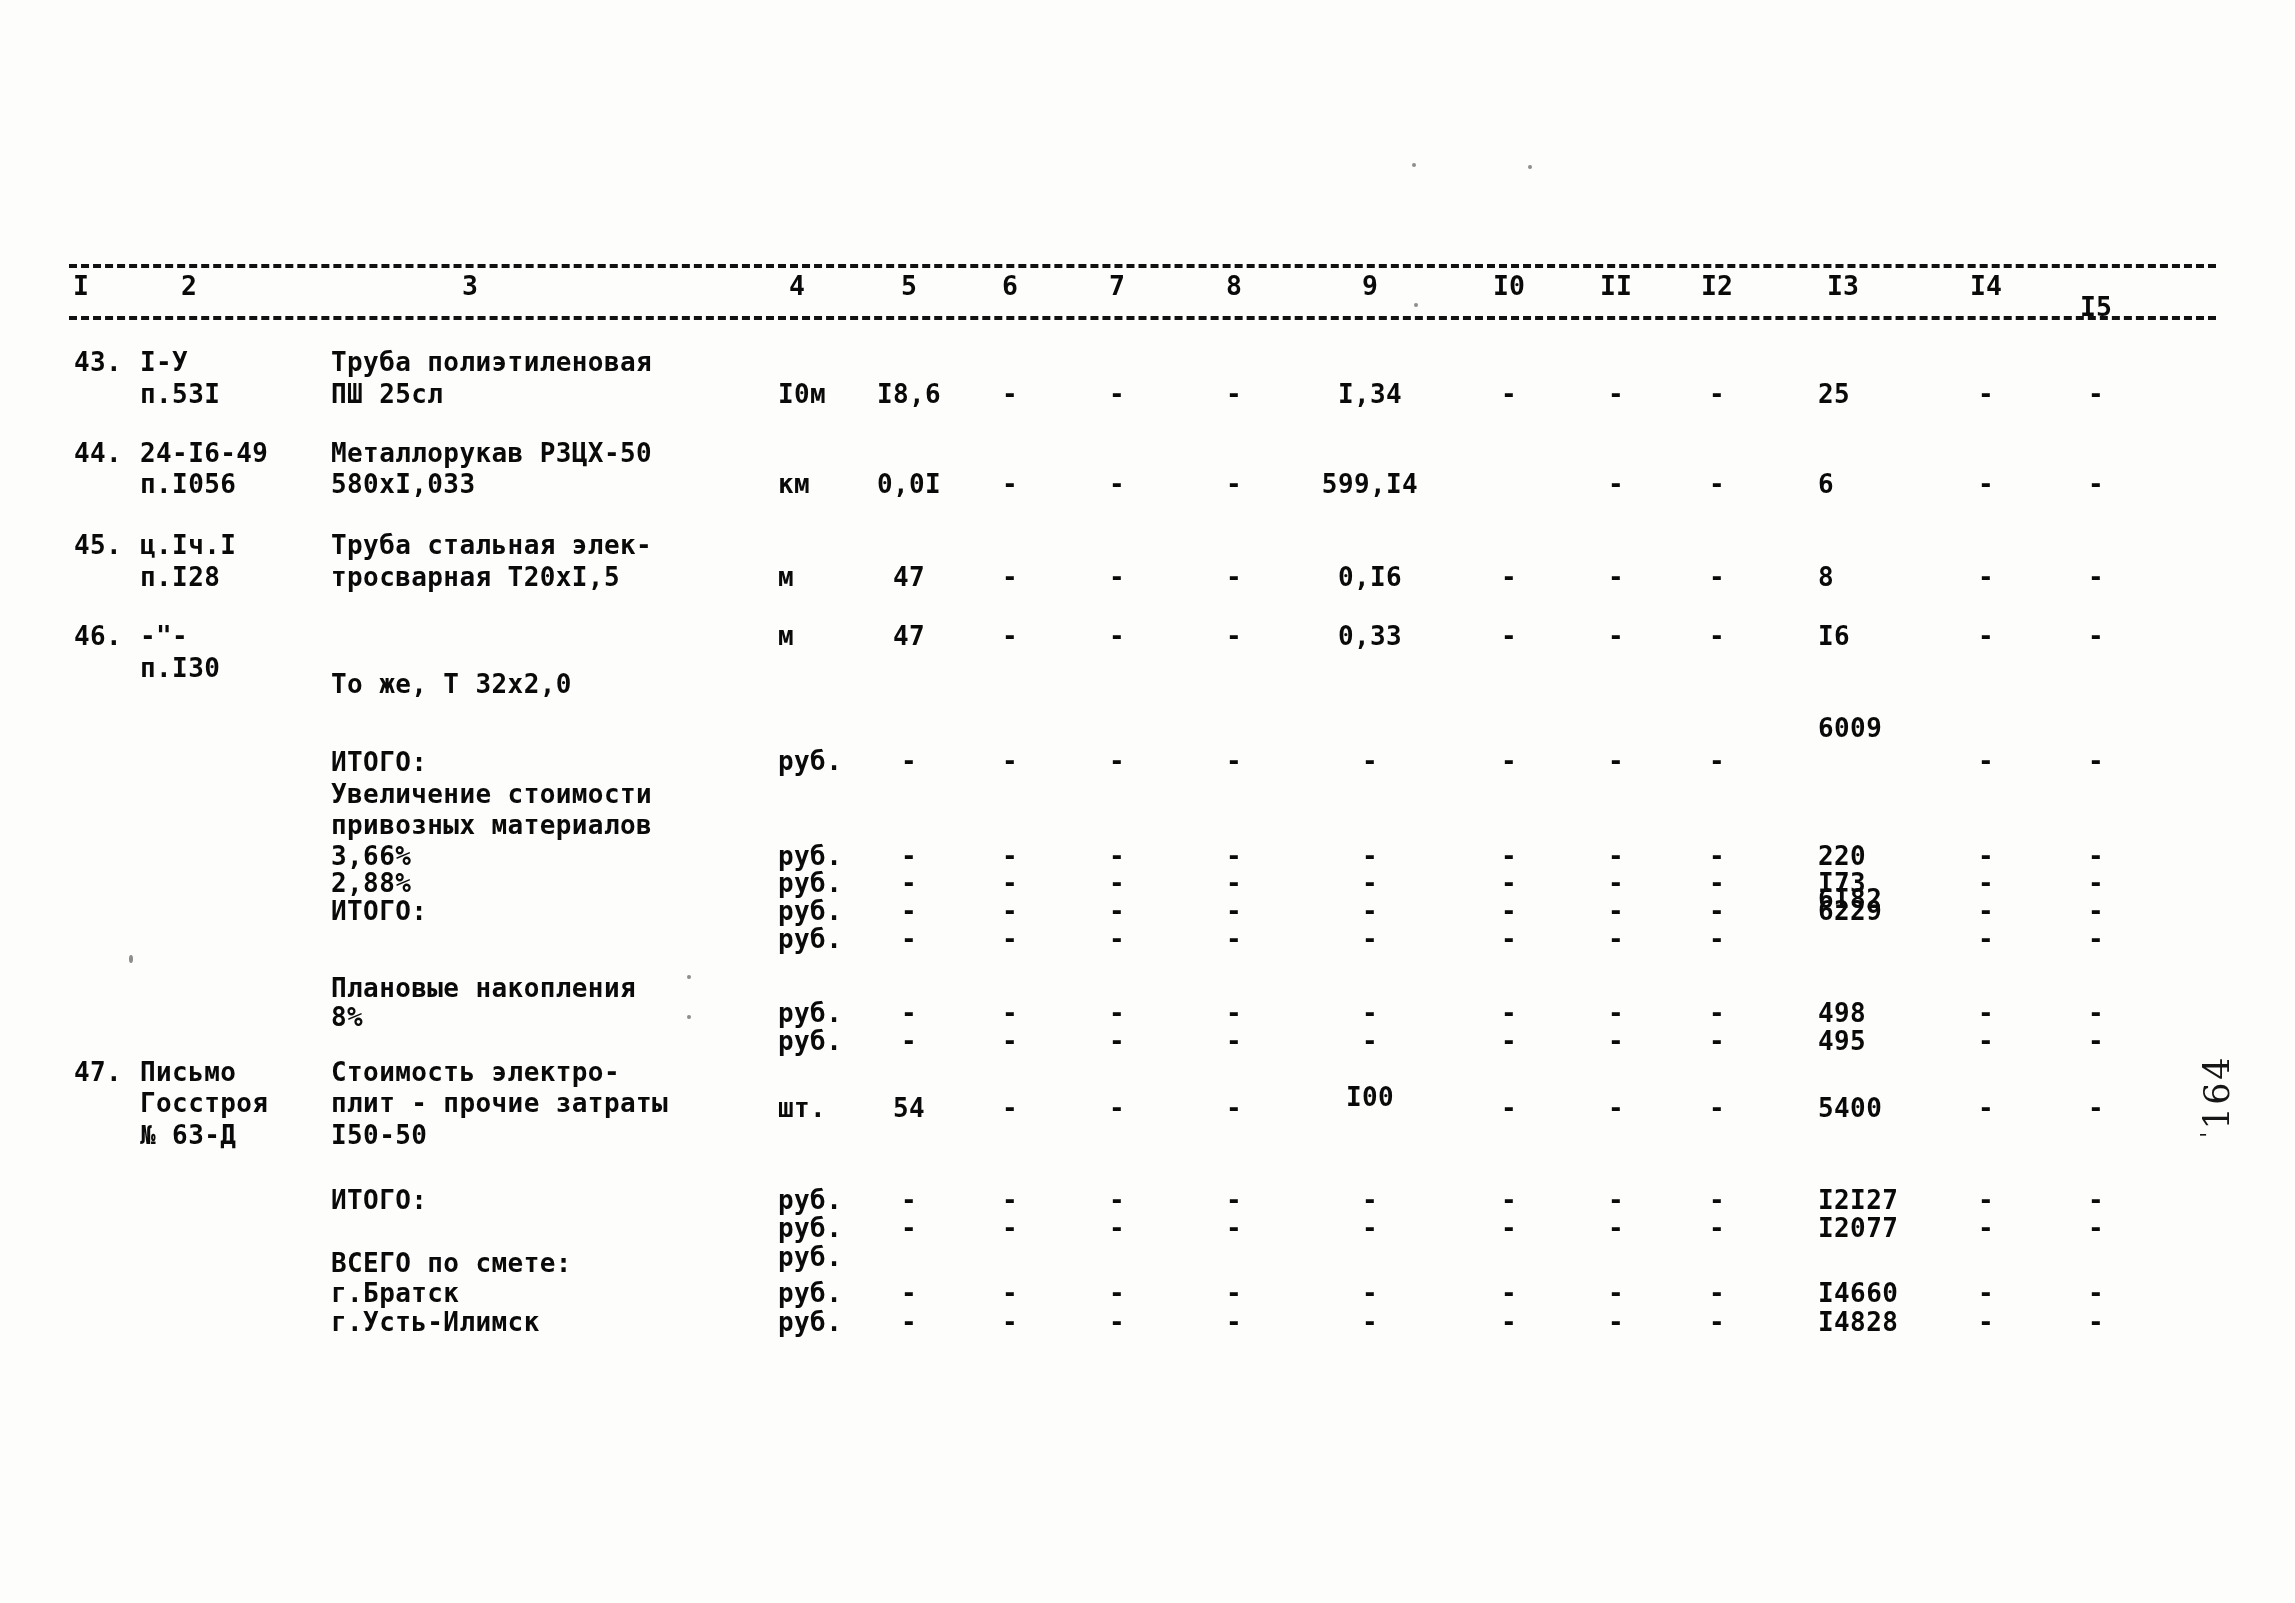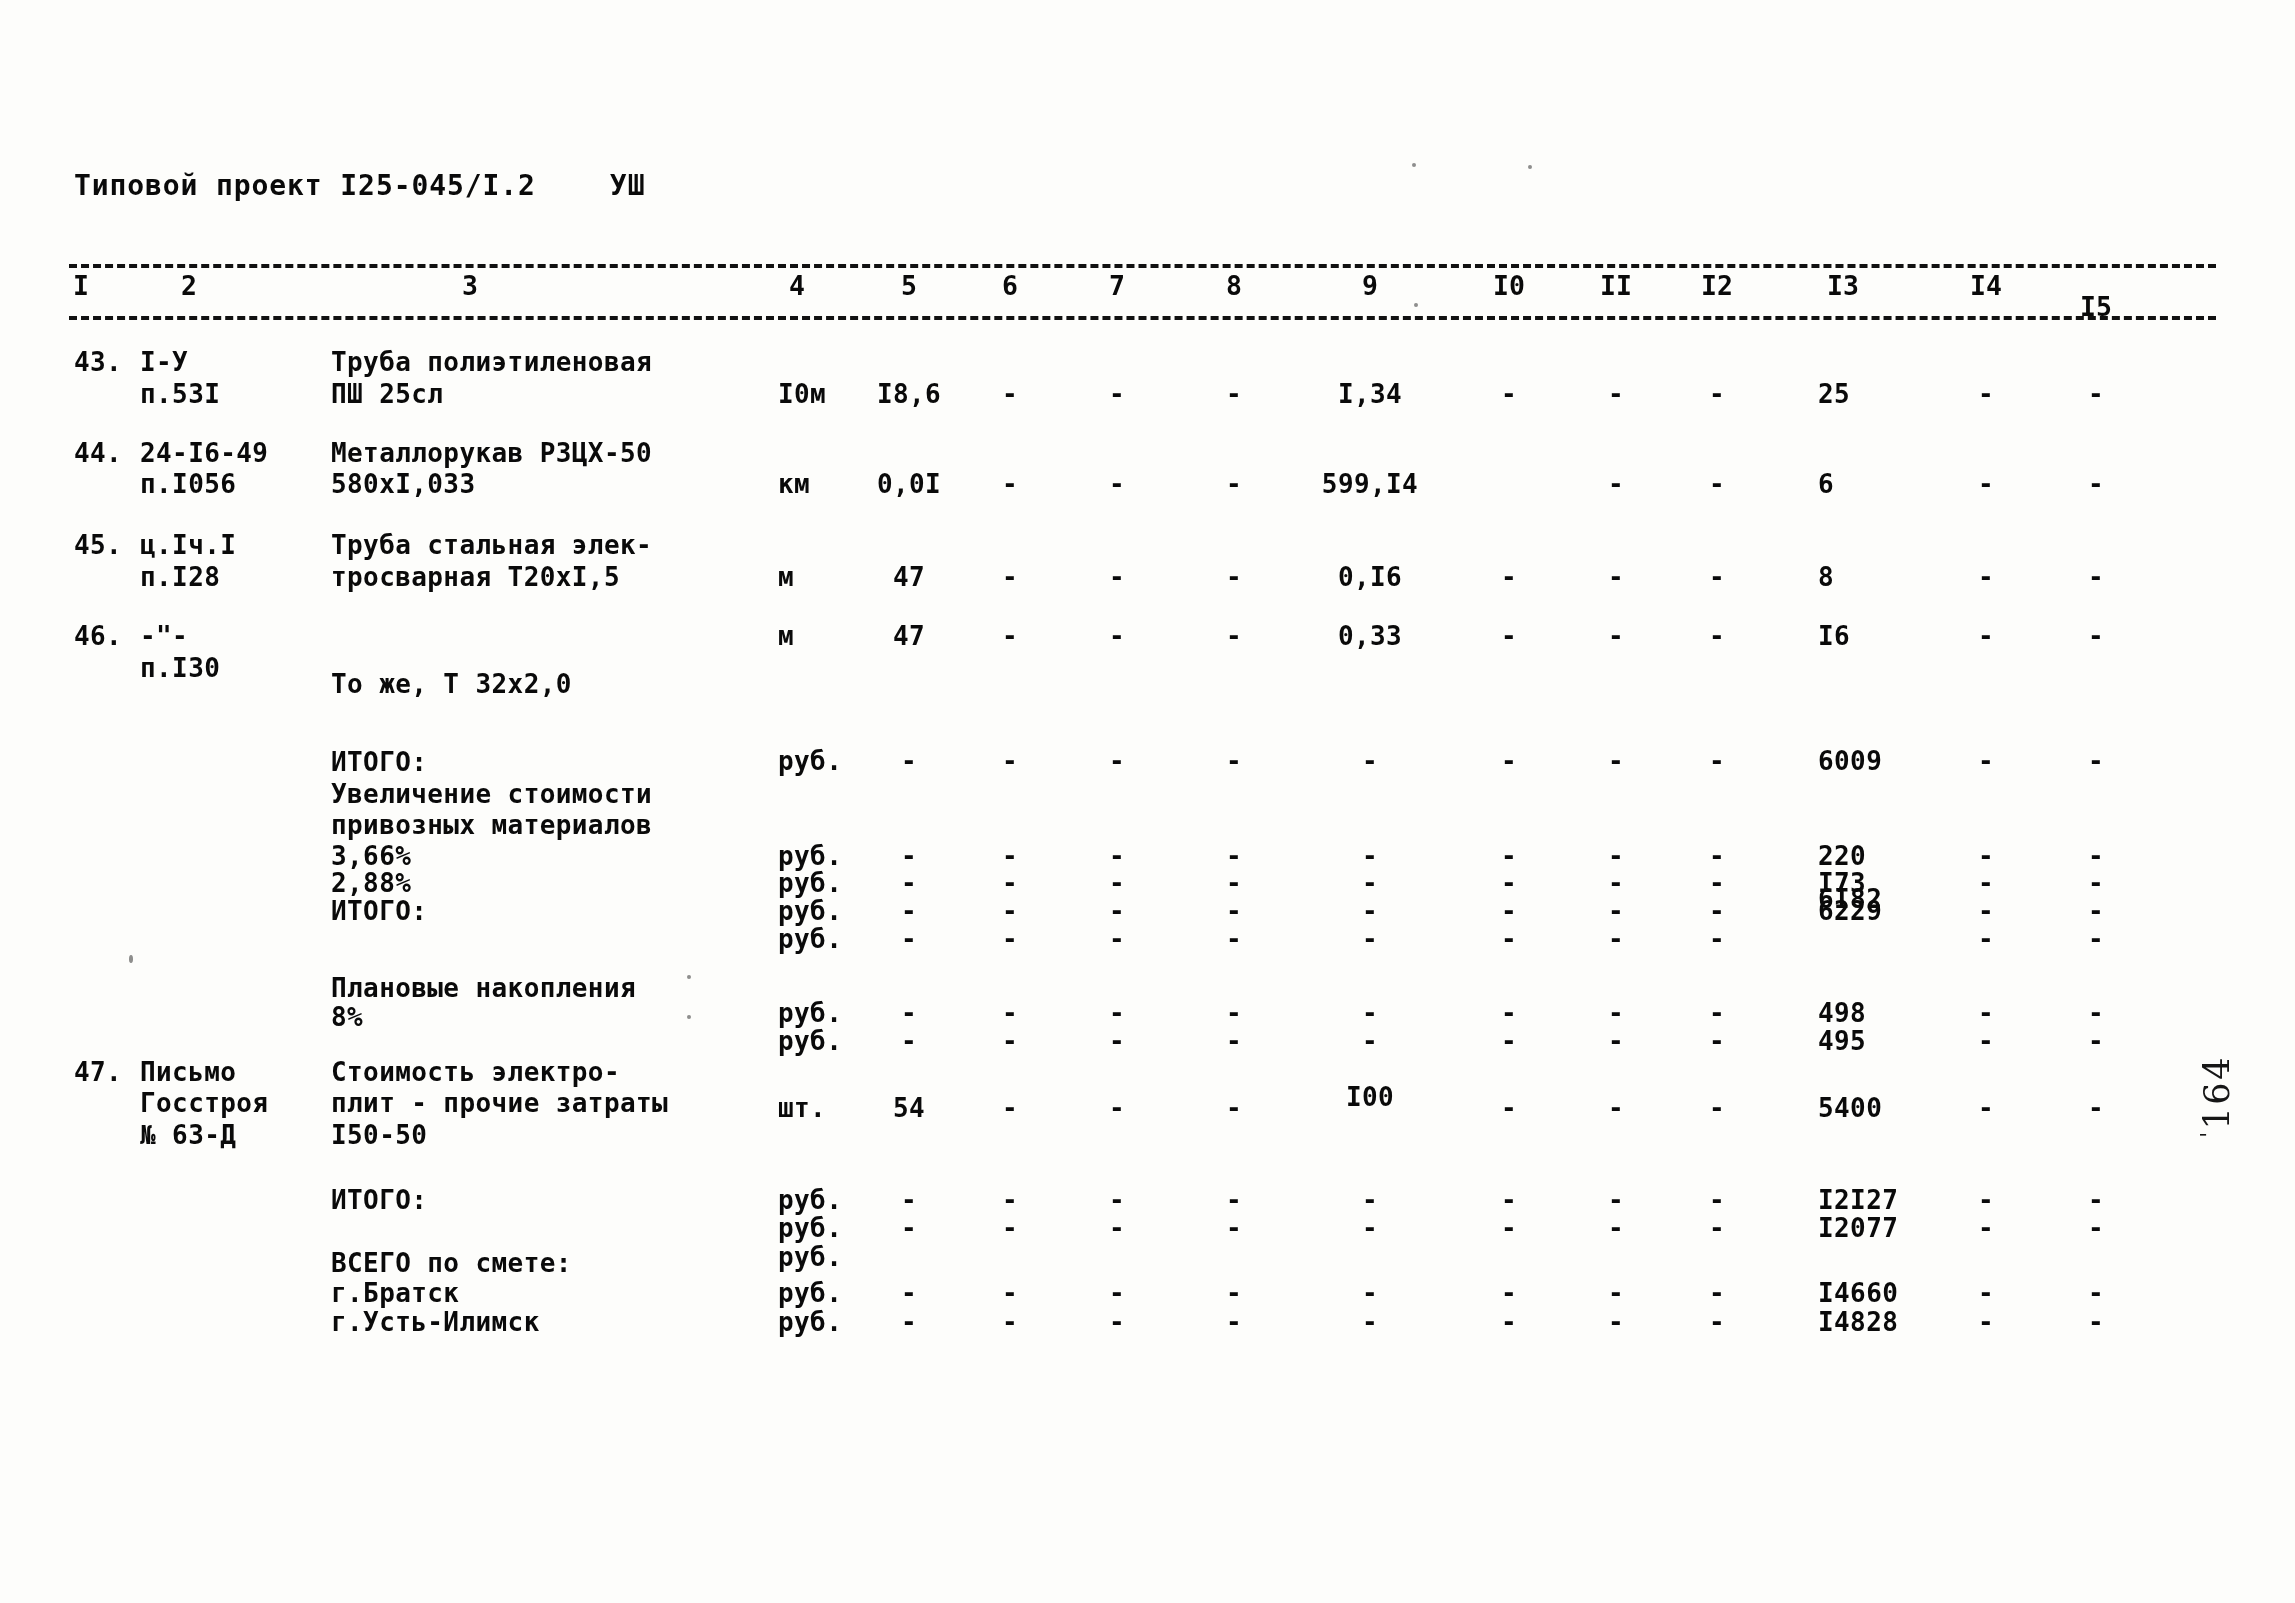--- a/index.html
+++ b/index.html
@@ -118,23 +118,20 @@
     background: #333;
     border-radius: 50%;
     opacity: .55;
   }
 </style>
 </head>
 <body>
 
 <div class="page">
 
-  <div class="doc-header">
-    <span>Типовой проект I25-045/I.2</span><span class="sect">УШ</span>
-  </div>
 
   <div class="rule top"></div>
   <div class="rule bot"></div>
 
   <div class="colhead" id="colhead">
       <span style="left: 81px;">I</span>
       <span style="left: 189px;">2</span>
       <span style="left: 470px;">3</span>
       <span style="left: 797px;">4</span>
       <span style="left: 909px;">5</span>
@@ -246,21 +243,21 @@
       <div class="cell desc" style="top: 1001px;">8%</div>
       <div class="cell unit" style="top: 745px;">руб.</div>
       <div class="cell c5 dash" style="top: 745px;">-</div>
       <div class="cell c6 dash" style="top: 745px;">-</div>
       <div class="cell c7 dash" style="top: 745px;">-</div>
       <div class="cell c8 dash" style="top: 745px;">-</div>
       <div class="cell c9 dash" style="top: 745px;">-</div>
       <div class="cell c10 dash" style="top: 745px;">-</div>
       <div class="cell c11 dash" style="top: 745px;">-</div>
       <div class="cell c12 dash" style="top: 745px;">-</div>
-      <div class="cell c13" style="top: 745px;">6009</div>
+      <div class="cell c13" style="top: 712px;">6009</div>
       <div class="cell c14 dash" style="top: 745px;">-</div>
       <div class="cell c15 dash" style="top: 745px;">-</div>
       <div class="cell unit" style="top: 840px;">руб.</div>
       <div class="cell c5 dash" style="top: 840px;">-</div>
       <div class="cell c6 dash" style="top: 840px;">-</div>
       <div class="cell c7 dash" style="top: 840px;">-</div>
       <div class="cell c8 dash" style="top: 840px;">-</div>
       <div class="cell c9 dash" style="top: 840px;">-</div>
       <div class="cell c10 dash" style="top: 840px;">-</div>
       <div class="cell c11 dash" style="top: 840px;">-</div>

